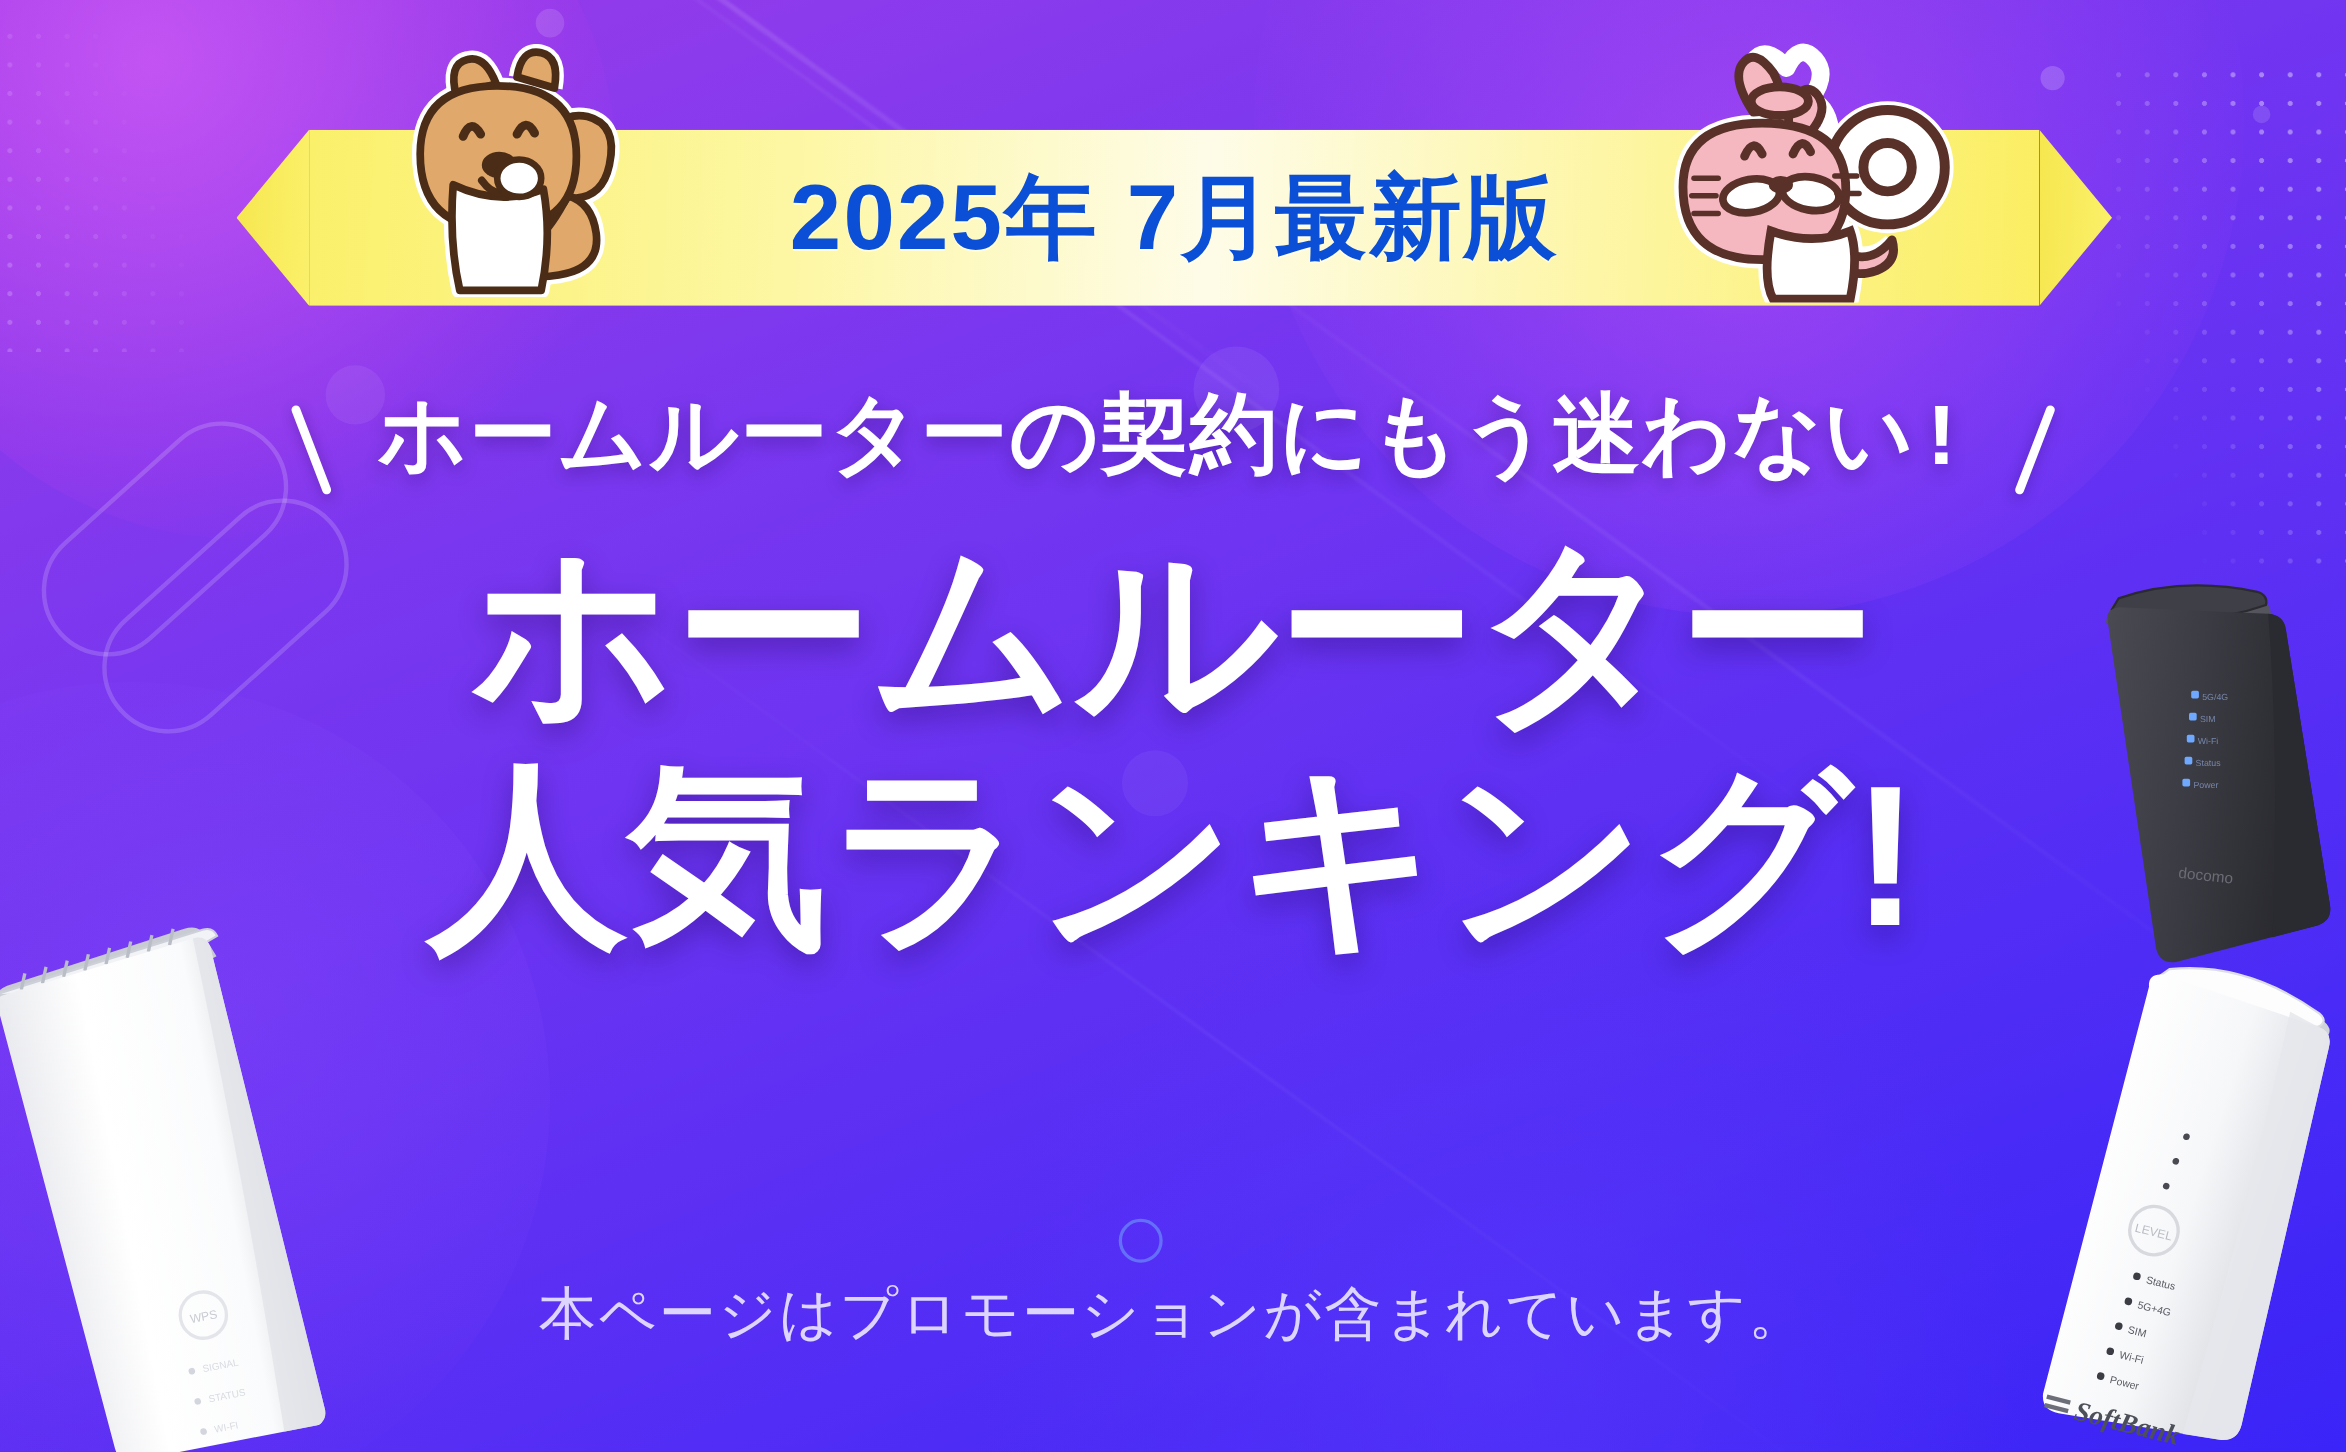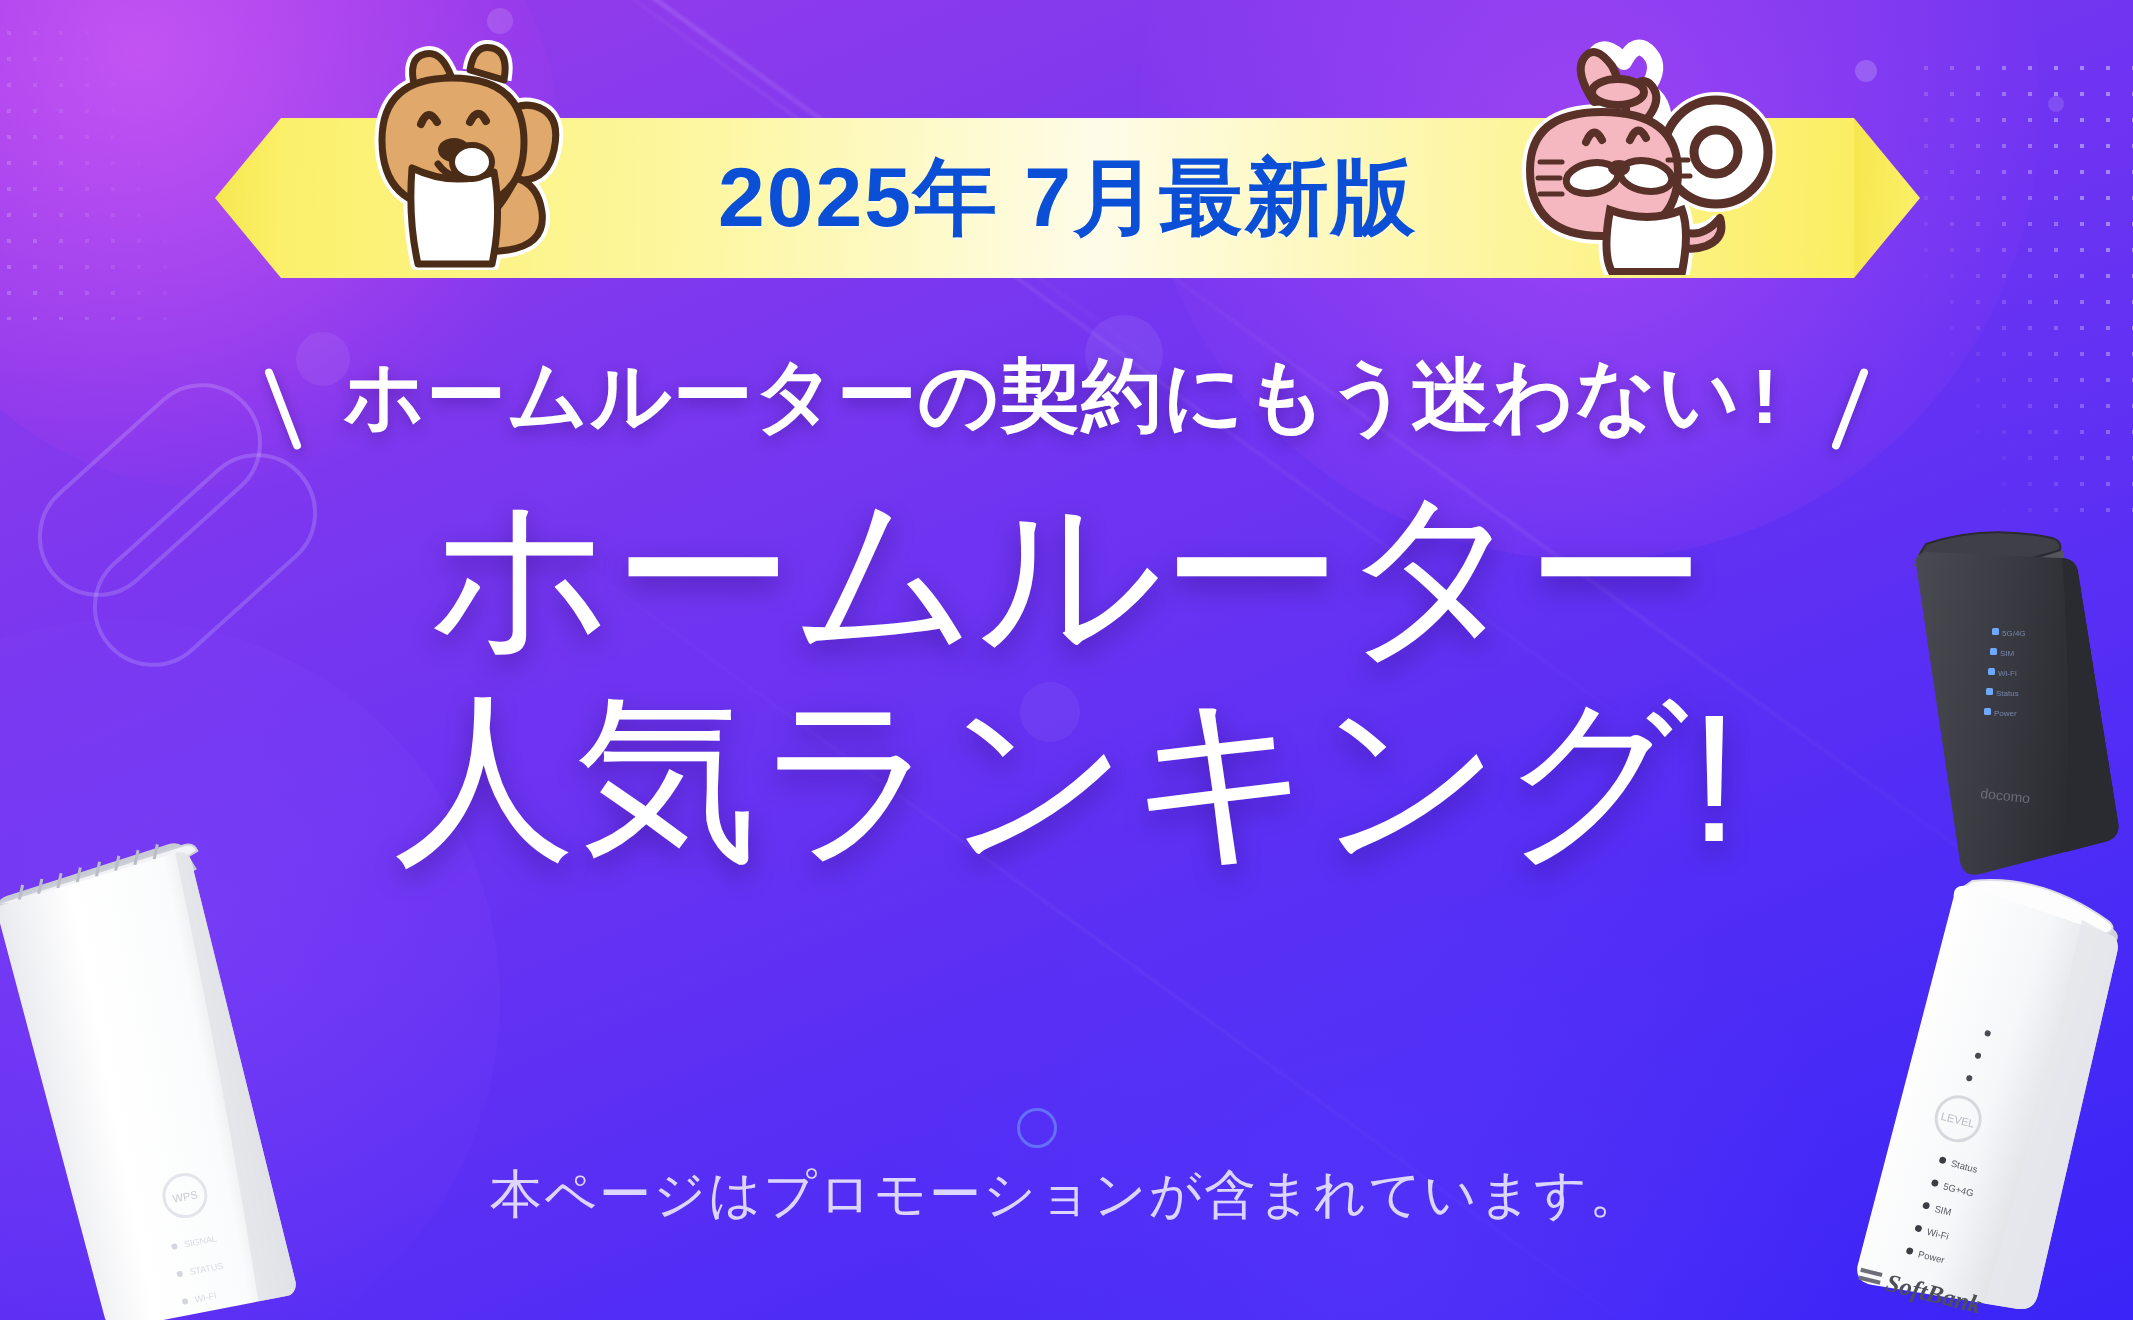--- a/index.html
+++ b/index.html
@@ -128,21 +128,21 @@
   }
   .slash{
     position:absolute; top:6px; width:8px; height:86px; background:#fff;
     border-radius:4px; box-shadow:0 4px 12px rgba(30,0,80,.3);
   }
   .slash-l{ left:-64px;  transform:rotate(-21deg); }
   .slash-r{ right:-64px; transform:rotate(21deg); }
 
   .main-title{
     margin-top:26px;
-    font-weight:normal; font-size:182px; line-height:1.13;
+    font-weight:bold; font-size:182px; line-height:1.13;
     letter-spacing:-2px; white-space:nowrap;
     text-shadow:0 10px 26px rgba(25,0,75,.34);
   }
   .main-title .l2{ letter-spacing:0px; }
 
   .disclaimer{
     position:absolute; left:0; top:1160px; width:2133px;
     text-align:center;
     font-family:Liberation Sans, sans-serif;
     font-size:52px; font-weight:normal; letter-spacing:2px;

